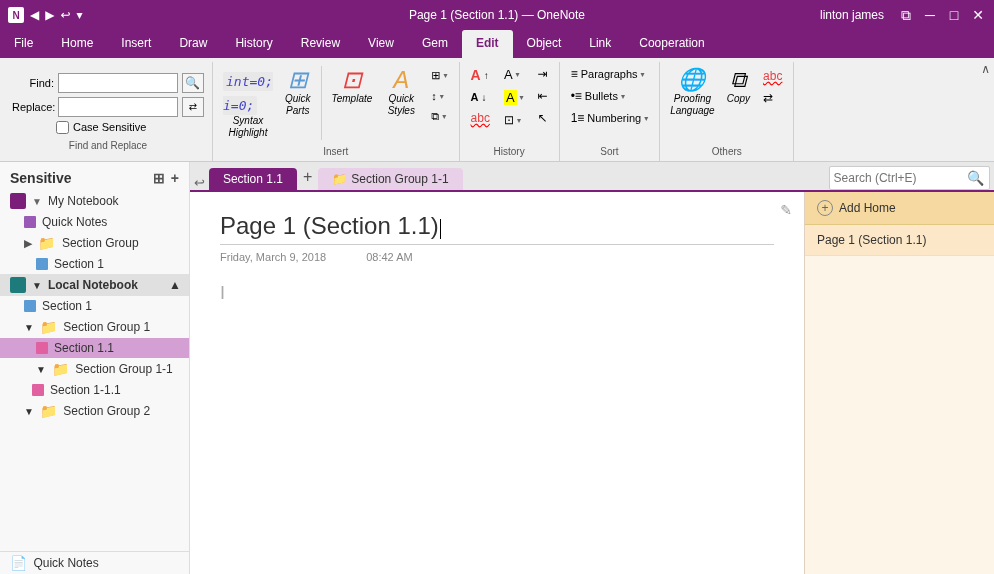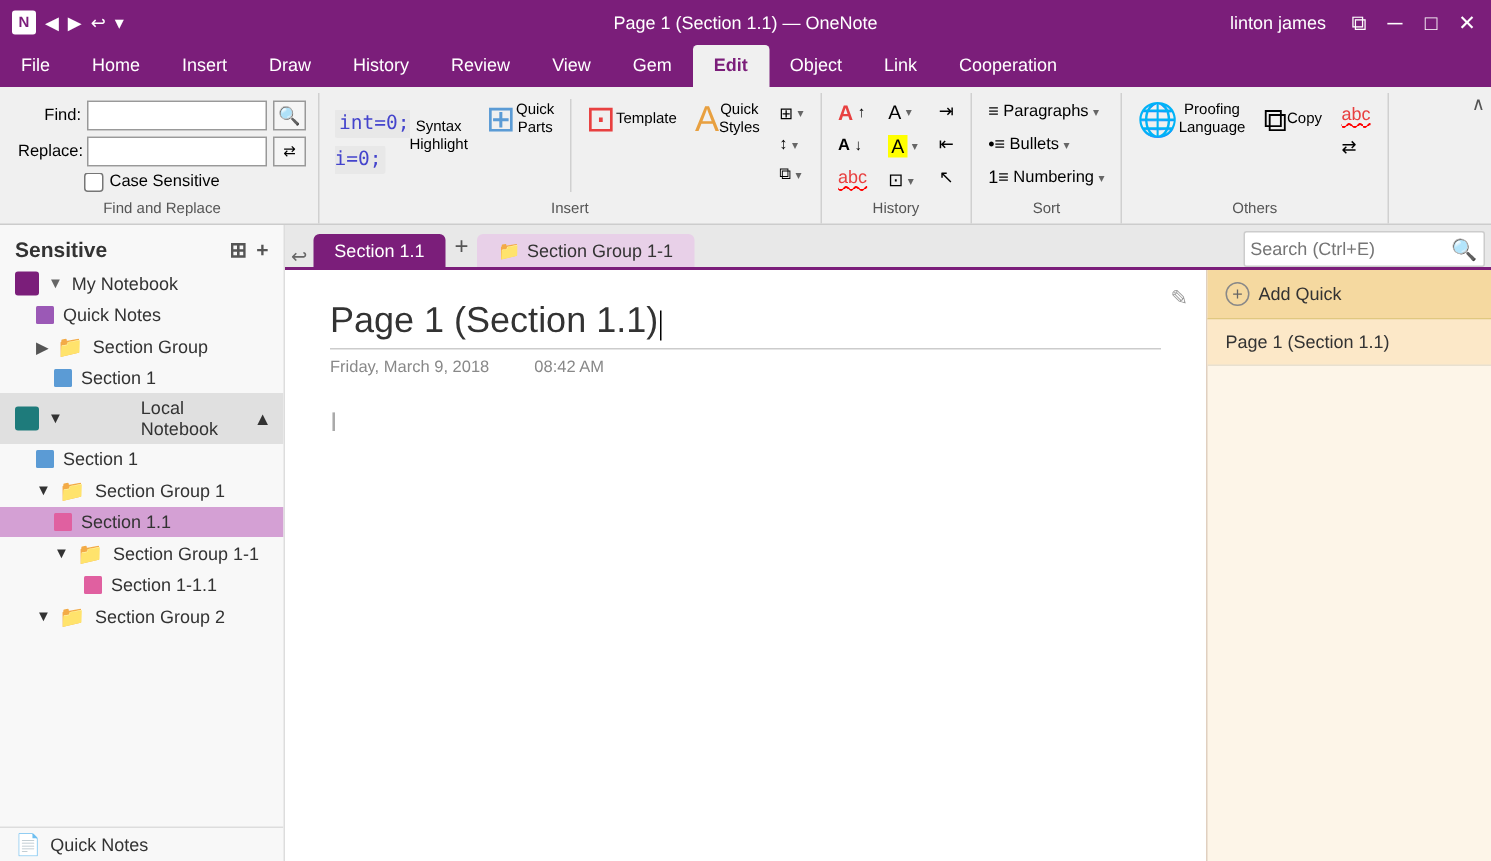--- a/index.html
+++ b/index.html
@@ -173,21 +173,21 @@
     .sidebar-item.active { background: #d4a0d4; color: #333; }
     .notebook-icon { width: 16px; height: 16px; border-radius: 2px; background: #7B1E7A; flex-shrink: 0; }
     .notebook-icon-local { width: 16px; height: 16px; border-radius: 2px; background: #1E7B7B; flex-shrink: 0; }
     .section-icon { width: 12px; height: 12px; border-radius: 1px; flex-shrink: 0; }
     .section-icon-pink { background: #E060A0; }
     .section-icon-purple { background: #9B59B6; }
     .section-icon-blue { background: #5B9BD5; }
     .section-icon-green { background: #70AD47; }
     .sidebar-indent-1 { padding-left: 24px; }
     .sidebar-indent-2 { padding-left: 36px; }
-    .sidebar-indent-3 { padding-left: 56px; }
+    .sidebar-indent-3 { padding-left: 32px; }
     .sidebar-bottom {
       border-top: 1px solid #ddd;
       margin-top: auto;
     }
 
     
     .tab-bar {
       background: #e8e8e8;
       display: flex;
       align-items: flex-end;
@@ -242,21 +242,21 @@
       border-bottom: 1px solid #ccc;
       padding-bottom: 4px;
       margin-bottom: 6px;
       caret-color: black;
     }
     .note-date {
       font-size: 11px;
       color: #888;
       margin-bottom: 20px;
       display: flex;
-      gap: 30px;
+      gap: 40px;
     }
     .note-cursor { display: inline-block; width: 1px; height: 20px; background: black; margin-left: 1px; vertical-align: text-bottom; }
     .edit-icon {
       position: absolute;
       top: 10px;
       right: 12px;
       font-size: 14px;
       color: #999;
       cursor: pointer;
     }
@@ -317,26 +317,27 @@
     }
 
     .right-panel {
       display: flex;
       flex-direction: column;
       flex: 1;
     }
 
     .large-btn-col {
       display: flex;
-      flex-direction: row;
+      flex-direction: column;
       align-items: center;
       cursor: pointer;
       padding: 2px 3px;
       border: 1px solid transparent;
       border-radius: 2px;
+      font-style: italic;
     }
     .large-btn-col .big-icon { font-size: 28px; line-height: 1.1; }
     .large-btn-col .btn-label { font-size: 10px; text-align: center; line-height: 1.2; }
     .small-btn {
       display: flex;
       align-items: center;
       gap: 3px;
       padding: 2px 4px;
       cursor: pointer;
       border: 1px solid transparent;
@@ -606,21 +607,21 @@
       </div>
 
       <div class="sidebar-item sidebar-indent-2">
         <div class="section-icon section-icon-blue"></div>
         <span>Section 1</span>
       </div>
 
       <div class="sidebar-item" style="background:#e0e0e0;">
         <div class="notebook-icon-local"></div>
         <span style="font-size:10px; color:#333;">▼</span>
-        <span style="font-weight:400;margin-left:46px;">Local Notebook</span>
+        <span style="font-weight:700;">Local Notebook</span>
         <span style="margin-left:auto;">▲</span>
       </div>
 
       <div class="sidebar-item sidebar-indent-1">
         <div class="section-icon section-icon-blue"></div>
         <span>Section 1</span>
       </div>
 
       <div class="sidebar-item sidebar-indent-1">
         <span style="font-size:10px;">▼</span>
@@ -692,21 +693,21 @@
           <div class="note-date">
             <span>Friday, March 9, 2018</span>
             <span>08:42 AM</span>
           </div>
           <div class="text-cursor" style="margin-top:20px; font-size:18px; color:#aaa;">I</div>
         </div>
 
         <div class="page-panel">
           <div class="add-page-btn">
             <div class="plus-circle">+</div>
-            <span>Add Quick</span>
+            <span>Add Home</span>
           </div>
           <div class="page-item">
             <span>Page 1 (Section 1.1)</span>
           </div>
         </div>
 
       </div>
     </div>
   </div>
 </div>

